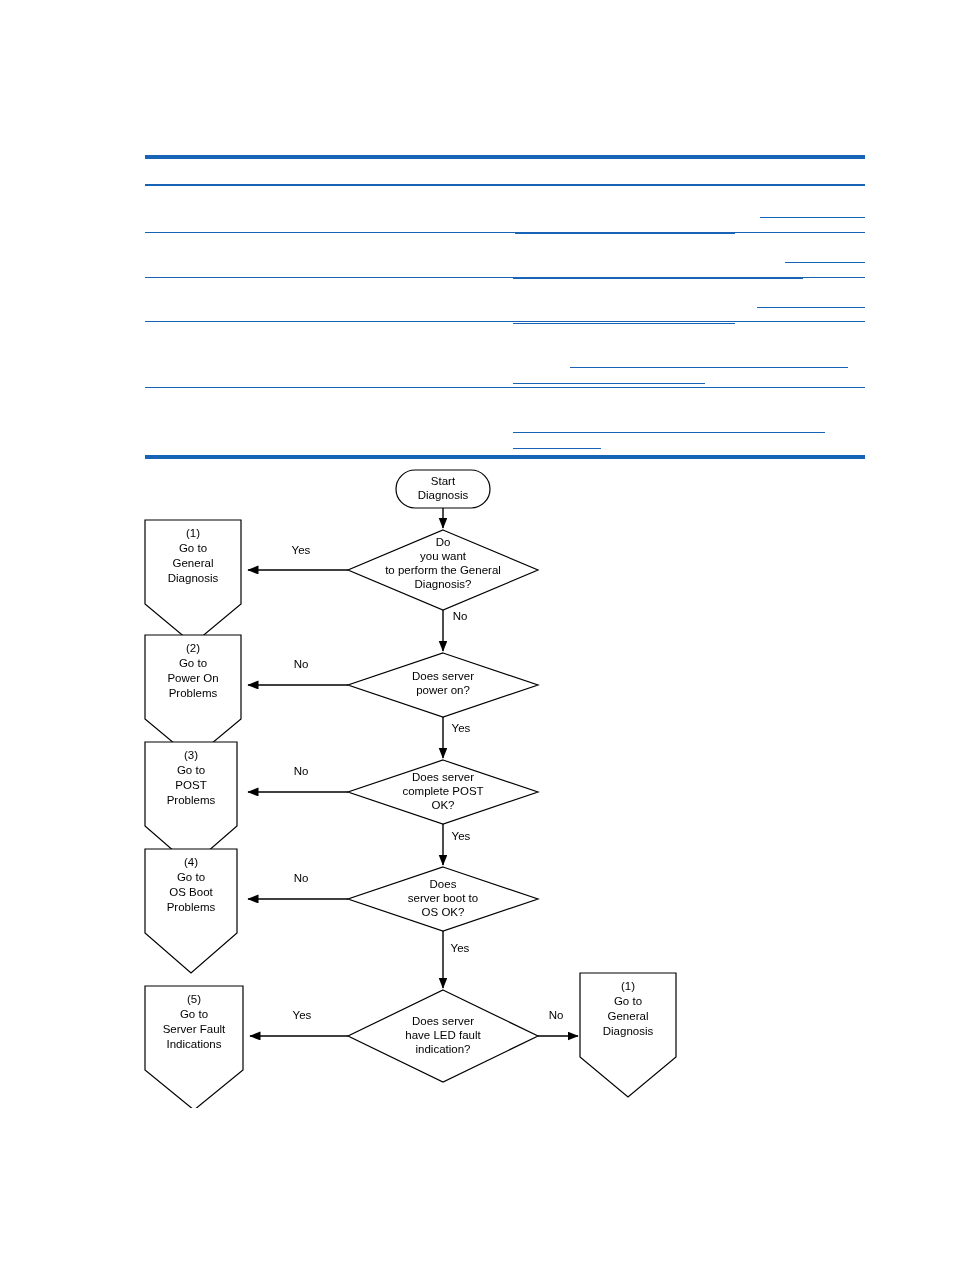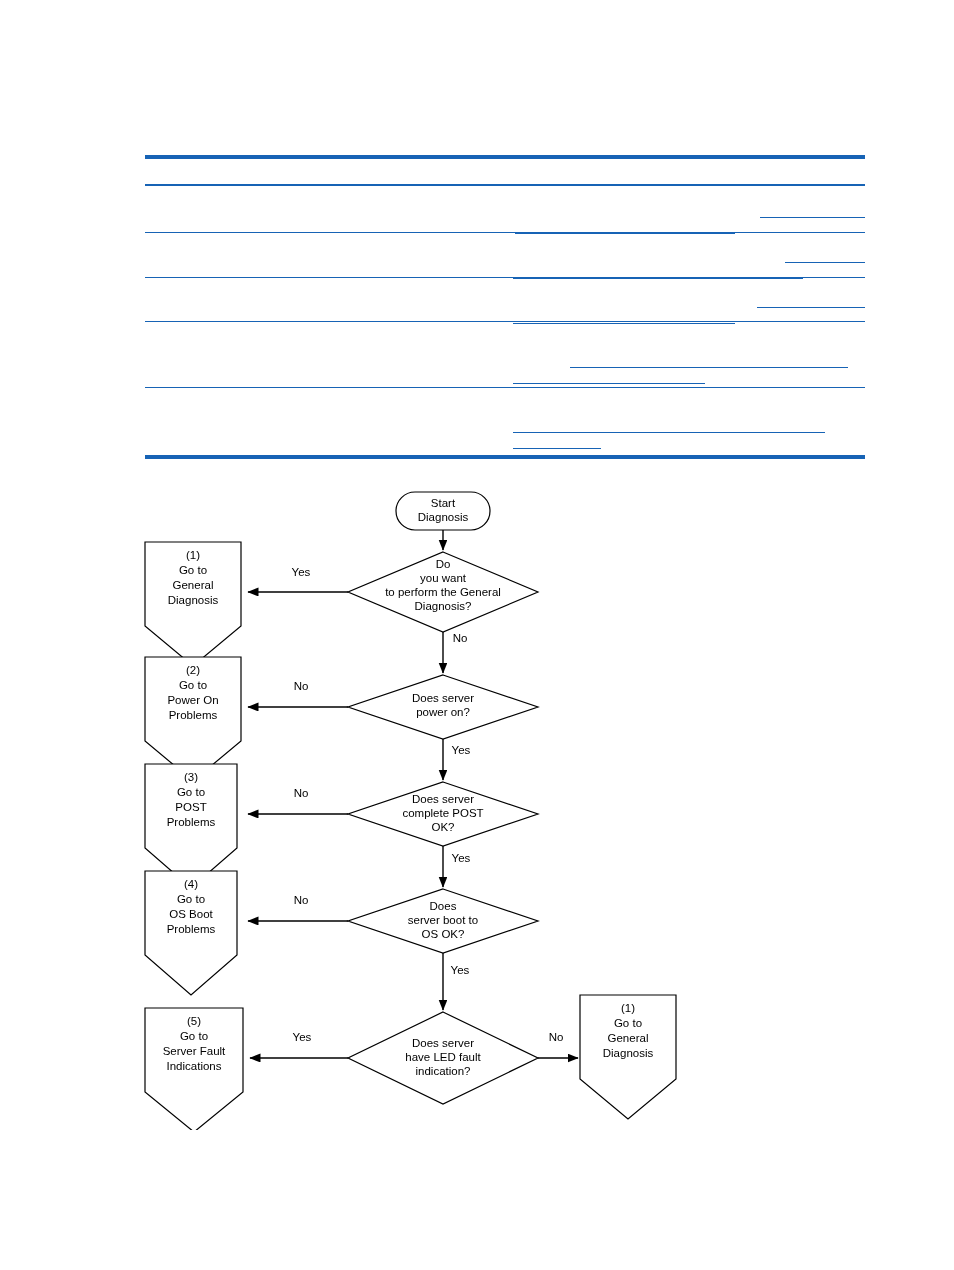--- a/index.html
+++ b/index.html
@@ -41,21 +41,21 @@
   .link-seg {
     position: absolute;
     height: 1px;
     background: #1763b5;
   }
 
   
   #flowchart {
     position: absolute;
     left: 0;
-    top: 470px;
+    top: 448px;
     width: 954px;
     height: 660px;
   }
   #flowchart svg {
     display: block;
   }
   .fc-text {
     font-family: "Liberation Sans", sans-serif;
     font-size: 11.5px;
     fill: #000000;

